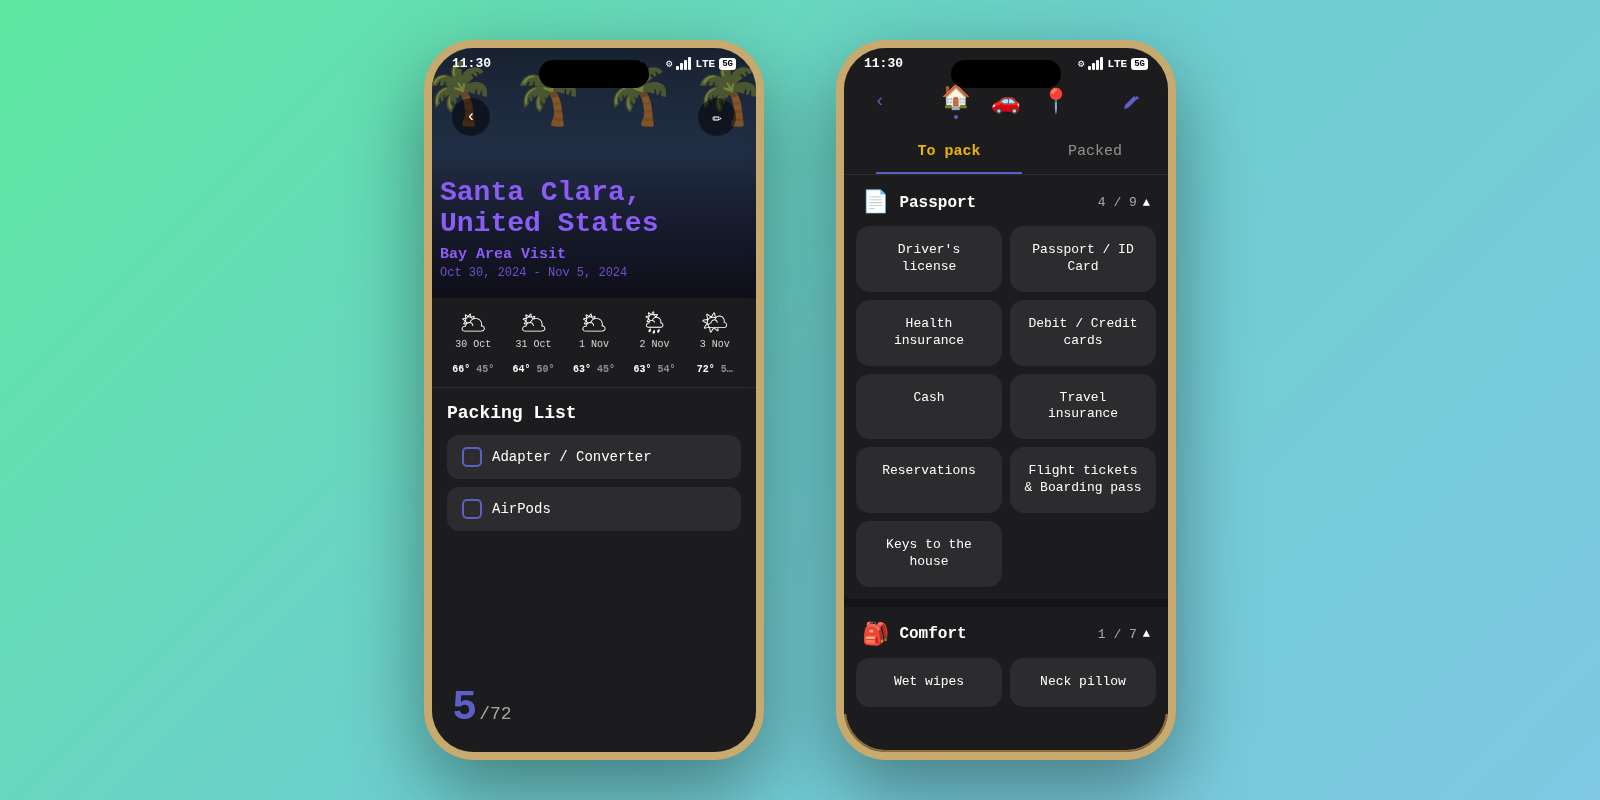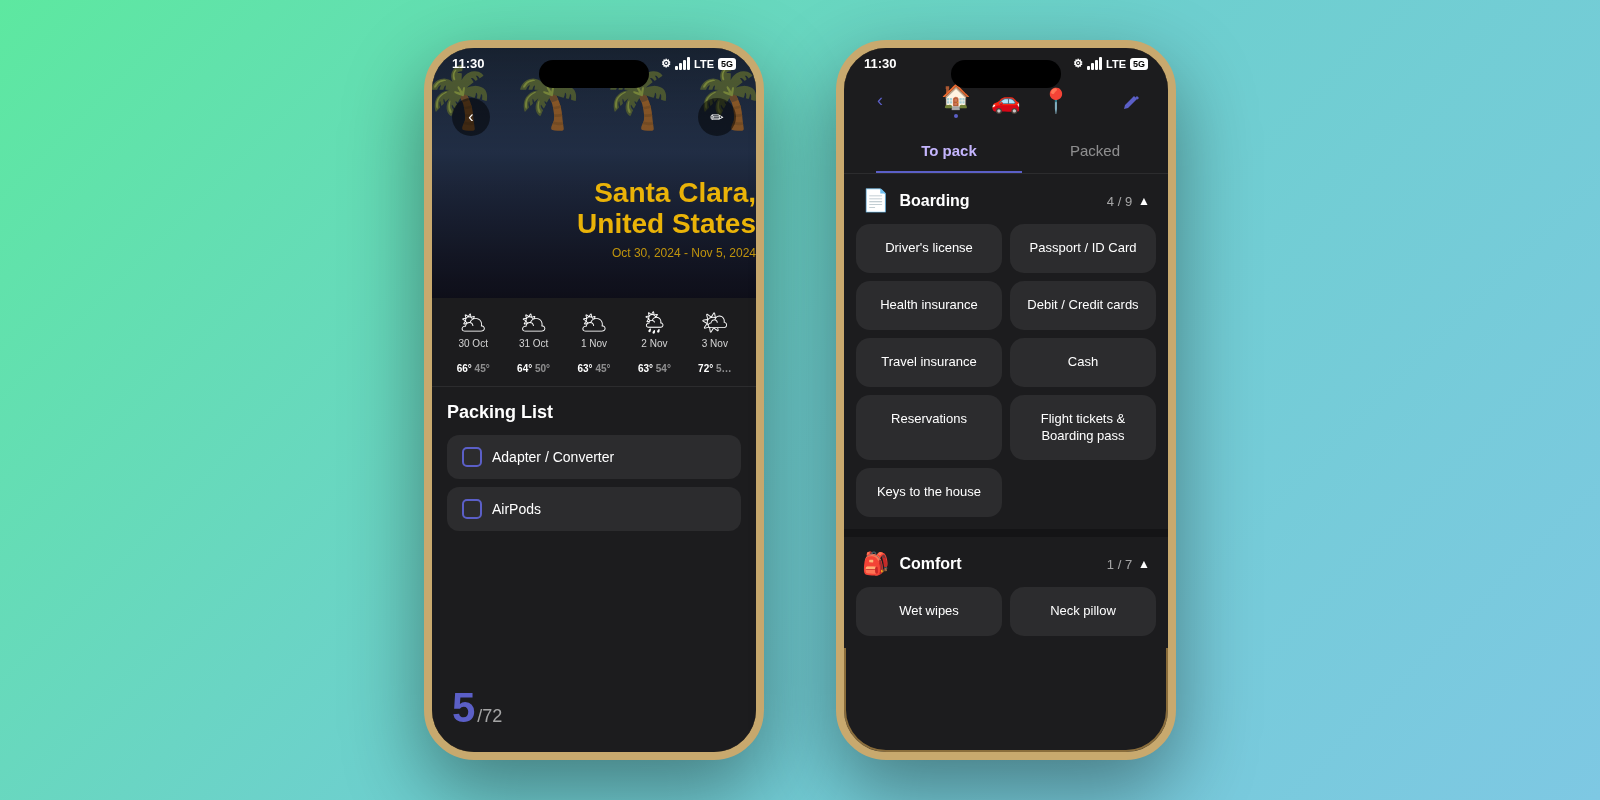--- a/index.html
+++ b/index.html
@@ -12,20 +12,21 @@
       align-items: center;
       justify-content: center;
       font-family: -apple-system, BlinkMacSystemFont, 'SF Pro Display', 'Helvetica Neue', sans-serif;
       overflow: hidden;
     }
 
     .phones-container {
       display: flex;
       gap: 72px;
       align-items: center;
+      font-family: Liberation Mono, monospace;
     }
 
     
     .phone {
       width: 340px;
       height: 720px;
       background: #1a1a1a;
       border-radius: 50px;
       border: 8px solid #c8a96e;
       position: relative;
@@ -141,23 +142,23 @@
       justify-content: center;
       color: white;
       font-size: 16px;
       cursor: pointer;
     }
 
     .phone1 .hero-content {
       position: absolute;
       top: 130px;
       left: 8px; right: 0;
-      text-align: right;
+      text-align: left;
       z-index: 10;
-      color: #eab308;
+      color: #8b5cf6;
     }
 
     .hero-title {
       font-size: 28px;
       font-weight: 800;
       line-height: 1.1;
       margin-bottom: 6px;
     }
 
     .hero-subtitle {
@@ -325,21 +326,21 @@
       flex: 1;
       text-align: center;
       padding: 12px 0;
       color: rgba(255,255,255,0.5);
       font-size: 15px;
       font-weight: 500;
       cursor: pointer;
     }
 
     .tab.active {
-      color: #c4b5fd;
+      color: #eab308;
       font-weight: 700;
       border-bottom: 2px solid #5b5fc7;
       margin-left: 32px;
     }
 
     .phone2-content {
       overflow-y: auto;
       height: calc(100% - 165px);
     }
 
@@ -442,20 +443,21 @@
     <div class="nav-buttons">
       <div class="nav-btn">‹</div>
       <div class="nav-btn">✏</div>
     </div>
 
     <div class="hero-content">
       <div class="hero-title">
         <span>Santa Clara,</span><br>
         <span>United States</span>
       </div>
+      <div class="hero-subtitle">Bay Area Visit</div>
       <div class="hero-dates">Oct 30, 2024 - Nov 5, 2024</div>
     </div>
 
     <div class="content-area">
 
       <div class="weather-strip">
         <div class="weather-day">
           <div class="weather-icon">🌥</div>
           <div class="weather-date">30 Oct</div>
           <div class="weather-temps"><span class="high">66°</span> <span class="low">45°</span></div>
@@ -544,35 +546,35 @@
     <div class="tab-bar">
       <div class="tab active">To pack</div>
       <div class="tab">Packed</div>
     </div>
 
     <div class="phone2-content">
 
       <div class="category-header">
         <div class="category-left">
           <span class="category-icon">📄</span>
-          <span class="category-name">Boarding</span>
+          <span class="category-name">Passport</span>
         </div>
         <div class="category-count">
           <span>4 / 9</span>
           <span class="chevron">▲</span>
         </div>
       </div>
 
       <div class="items-grid">
         <div class="pack-item">Driver's license</div>
         <div class="pack-item">Passport / ID Card</div>
         <div class="pack-item">Health insurance</div>
         <div class="pack-item">Debit / Credit cards</div>
+        <div class="pack-item">Cash</div>
         <div class="pack-item">Travel insurance</div>
-        <div class="pack-item">Cash</div>
         <div class="pack-item">Reservations</div>
         <div class="pack-item">Flight tickets &amp; Boarding pass</div>
         <div class="pack-item">Keys to the house</div>
         <div class="pack-item" style="background: transparent;"></div>
       </div>
 
       <div class="section-divider"></div>
 
       <div class="category-header">
         <div class="category-left">

